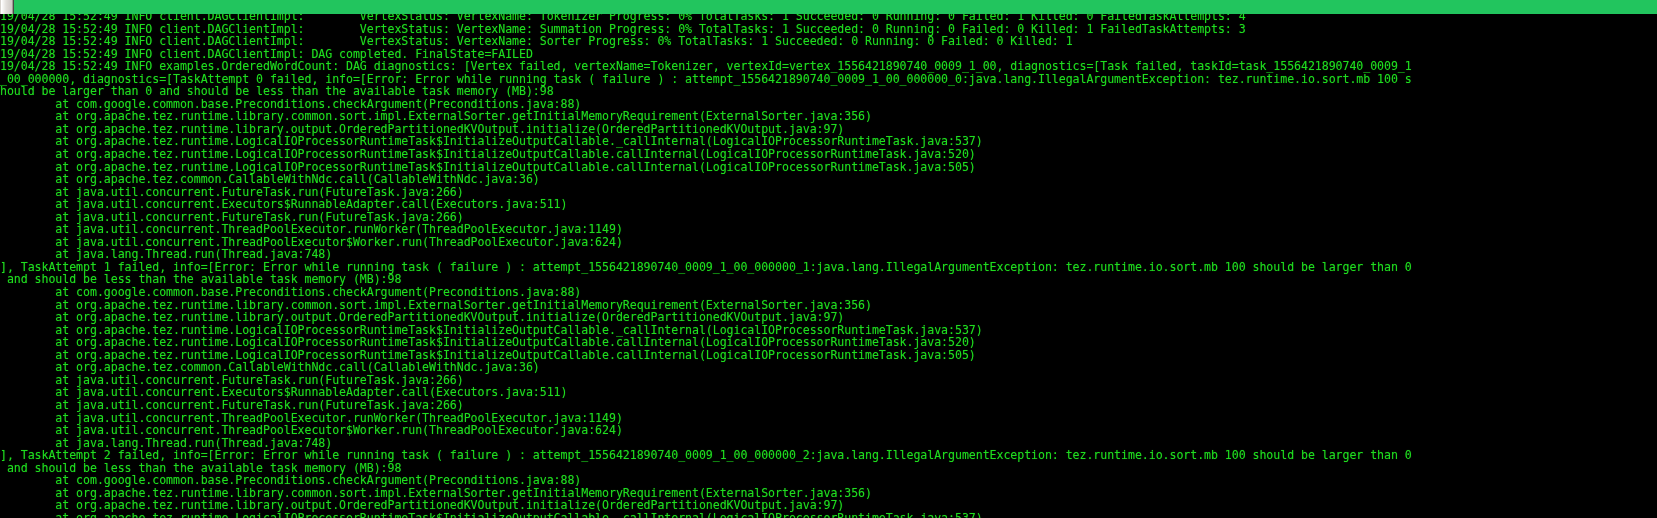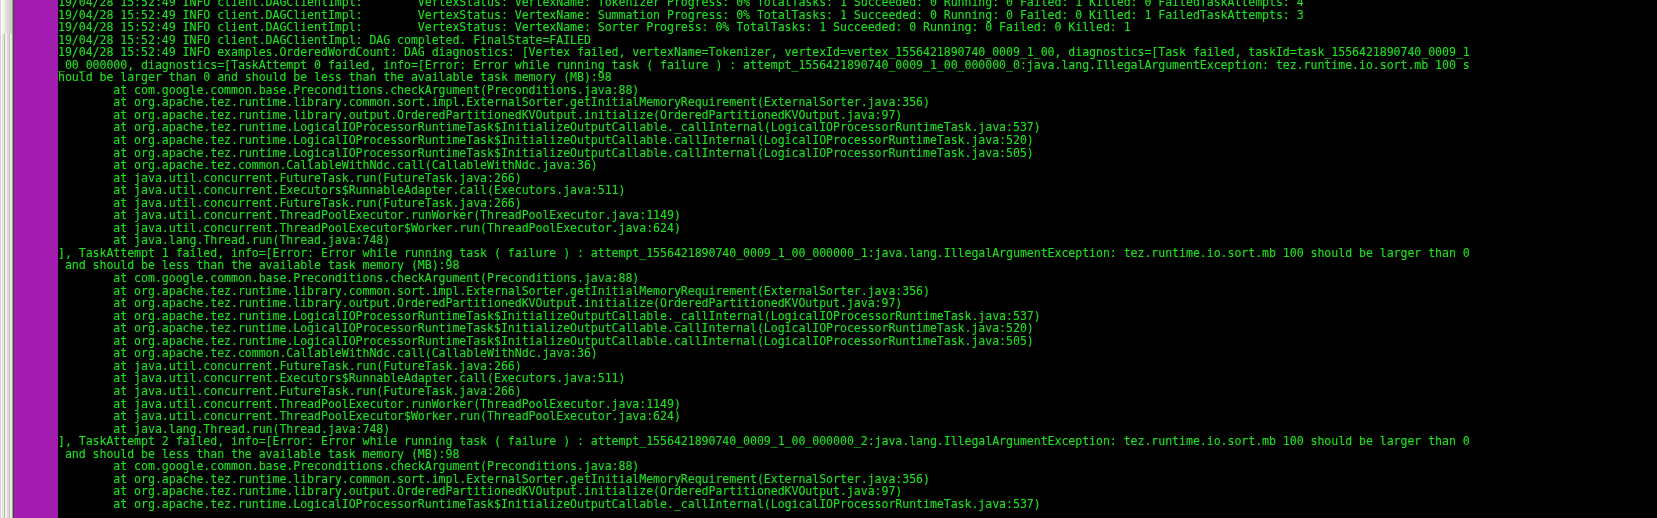--- a/index.html
+++ b/index.html
@@ -10,25 +10,24 @@
   body {
     width: 1657px;
     height: 518px;
     overflow: hidden;
     font-family: "DejaVu Sans Mono", monospace;
   }
   #terminal-window {
     position: relative;
     width: 1657px;
     height: 518px;
-    background: #a21caf;
+    background: #22c55e;
     overflow: hidden;
     display: flex;
-    flex-direction: row;
-    gap: 44px;
+    flex-direction: column;
   }
   
   #left-scrollbar {
     position: relative;
     width: 14px;
     height: 518px;
     flex: 0 0 14px;
     background: linear-gradient(to right,
         #d6d2cd 0px, #d6d2cd 1px,
         #ffffff 1px, #ffffff 2px,

